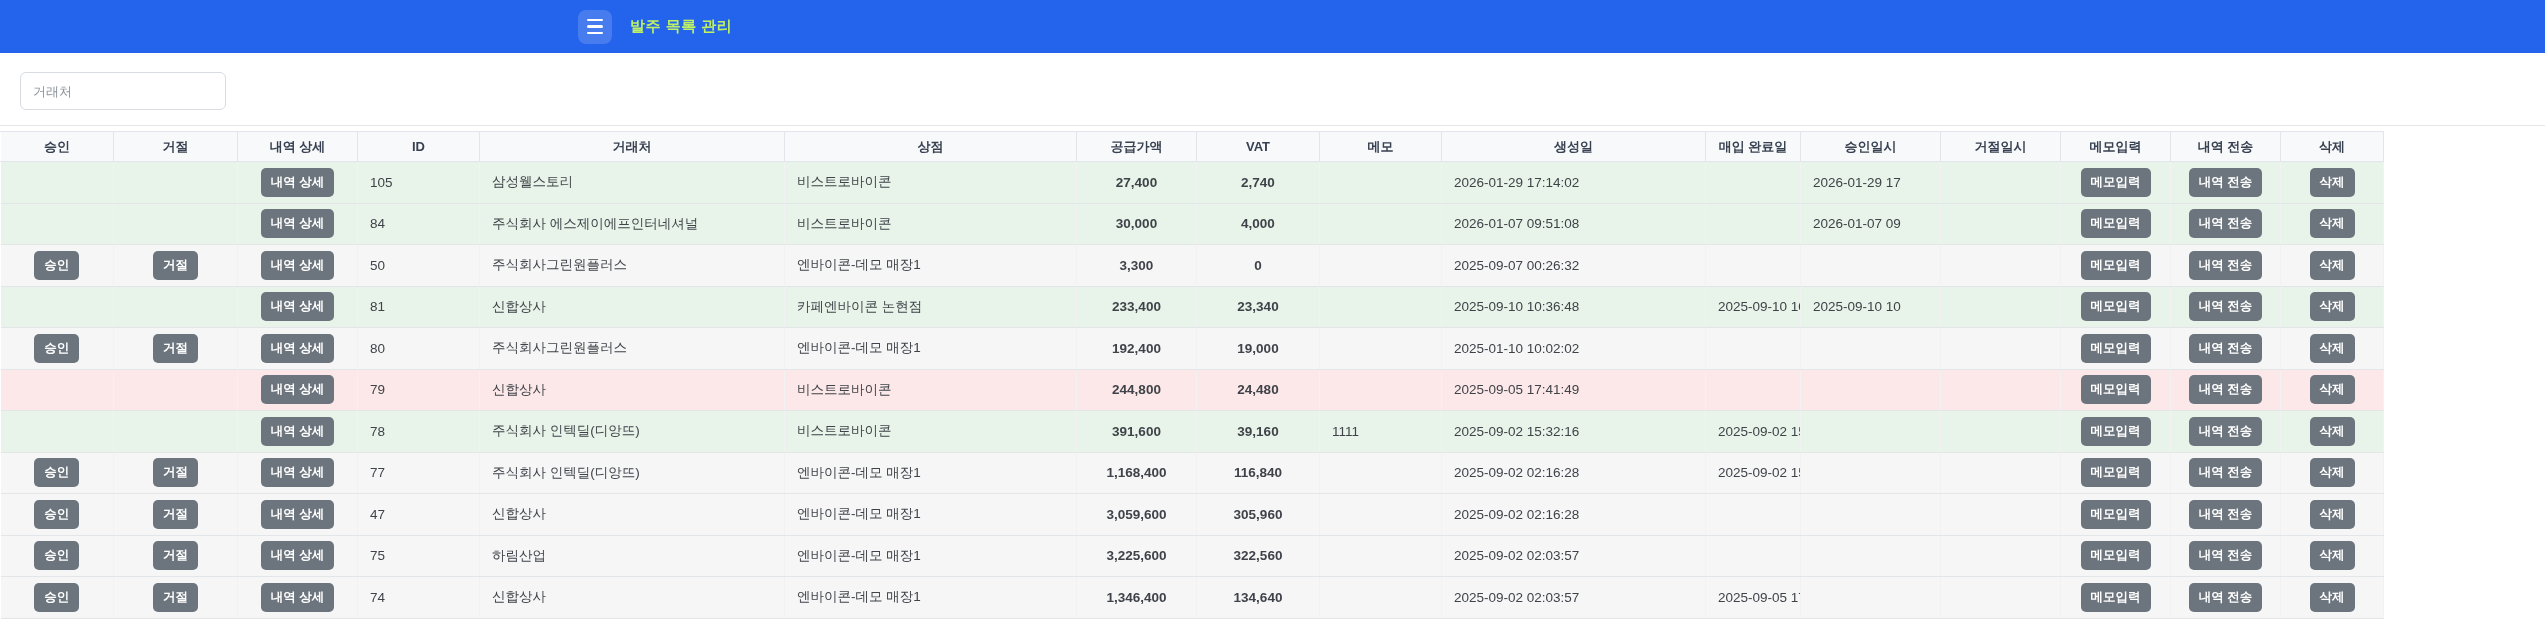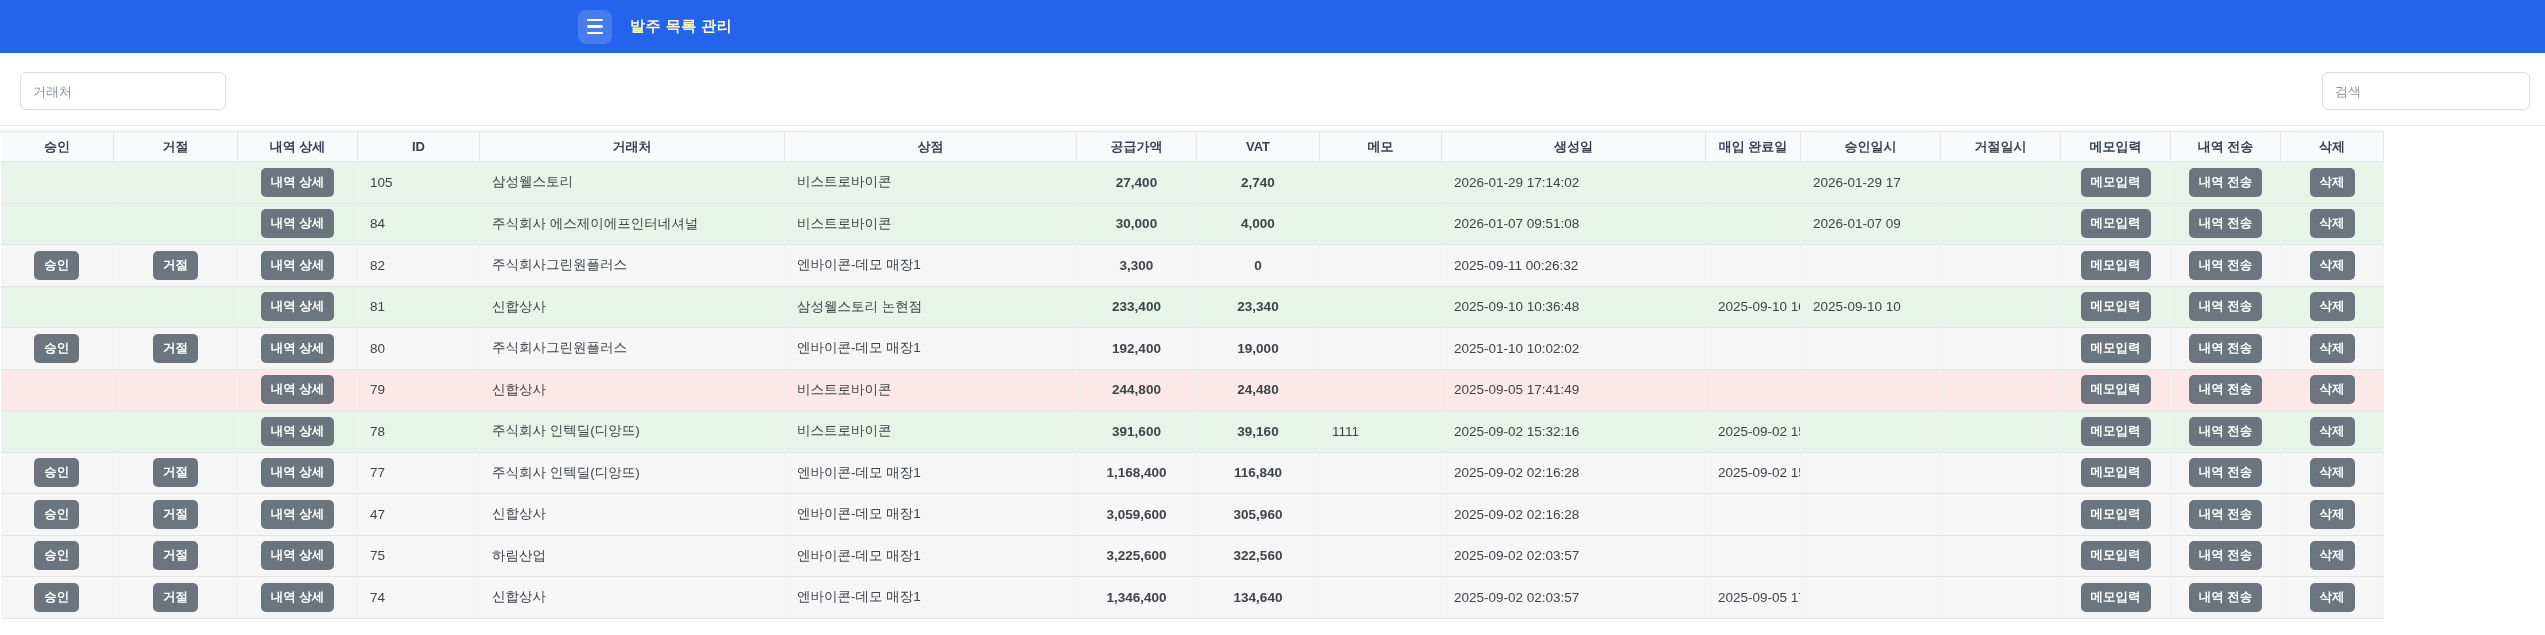--- a/index.html
+++ b/index.html
@@ -19,21 +19,21 @@
     margin-left: 578px;
     width: 34px; height: 34px;
     background: rgba(255,255,255,0.16);
     border: none; border-radius: 8px;
     display: flex; flex-direction: column; justify-content: center; align-items: center;
     gap: 4px; cursor: pointer;
   }
   .menu-btn .bar { width: 16px; height: 2.4px; background: #ffffff; border-radius: 2px; }
   .appbar-title {
     margin-left: 18px;
-    color: #fef9c3; font-size: 15px; font-weight: bold; letter-spacing: 0.5px;
+    color: #bef264; font-size: 15px; font-weight: bold; letter-spacing: 0.5px;
   }
 
   
   .toolbar {
     height: 73px; width: 100%;
     background: #ffffff;
     border-bottom: 1px solid #e4e7ea;
     position: relative;
   }
   .toolbar input {
@@ -91,21 +91,20 @@
       <span class="bar" style="display:block;margin-bottom:4px;width:16px;height:2.4px;background:#fff;border-radius:2px;"></span>
       <span class="bar" style="display:block;margin-bottom:4px;width:16px;height:2.4px;background:#fff;border-radius:2px;"></span>
       <span class="bar" style="display:block;width:16px;height:2.4px;background:#fff;border-radius:2px;"></span>
     </span>
   </button>
   <div class="appbar-title">발주 목록 관리</div>
 </header>
 
 <div class="toolbar">
   <input type="text" class="input-client" placeholder="거래처" style="">
-  <input type="text" class="input-search" placeholder="검색" style="">
 </div>
 
 <table class="grid">
   <colgroup>
     <col style="width:113px">
       <col style="width:124px">
       <col style="width:120px">
       <col style="width:122px">
     <col style="width:305px">
       <col style="width:292px">
@@ -174,41 +173,41 @@
         <td>2026-01-07 09</td>
         <td></td>
         <td class="c-center"><button class="gbtn">메모입력</button></td>
         <td class="c-center"><button class="gbtn">내역 전송</button></td>
         <td class="c-center"><button class="gbtn">삭제</button></td>
       </tr>
       <tr style="background-color: rgb(246, 246, 247);">
         <td class="c-center"><button class="gbtn">승인</button></td>
         <td class="c-center"><button class="gbtn">거절</button></td>
         <td class="c-center"><button class="gbtn">내역 상세</button></td>
-        <td>82</td>
+        <td>50</td>
         <td>주식회사그린원플러스</td>
         <td>엔바이콘-데모 매장1</td>
         <td class="c-amount">3,300</td>
         <td class="c-amount">0</td>
         <td></td>
-        <td>2025-09-11 00:26:32</td>
+        <td>2025-09-07 00:26:32</td>
         <td></td>
         <td></td>
         <td></td>
         <td class="c-center"><button class="gbtn">메모입력</button></td>
         <td class="c-center"><button class="gbtn">내역 전송</button></td>
         <td class="c-center"><button class="gbtn">삭제</button></td>
       </tr>
       <tr style="background-color: rgb(232, 244, 233);">
         <td></td>
         <td></td>
         <td class="c-center"><button class="gbtn">내역 상세</button></td>
         <td>81</td>
         <td>신합상사</td>
-        <td>삼성웰스토리 논현점</td>
+        <td>카페엔바이콘 논현점</td>
         <td class="c-amount">233,400</td>
         <td class="c-amount">23,340</td>
         <td></td>
         <td>2025-09-10 10:36:48</td>
         <td>2025-09-10 10</td>
         <td>2025-09-10 10</td>
         <td></td>
         <td class="c-center"><button class="gbtn">메모입력</button></td>
         <td class="c-center"><button class="gbtn">내역 전송</button></td>
         <td class="c-center"><button class="gbtn">삭제</button></td>

